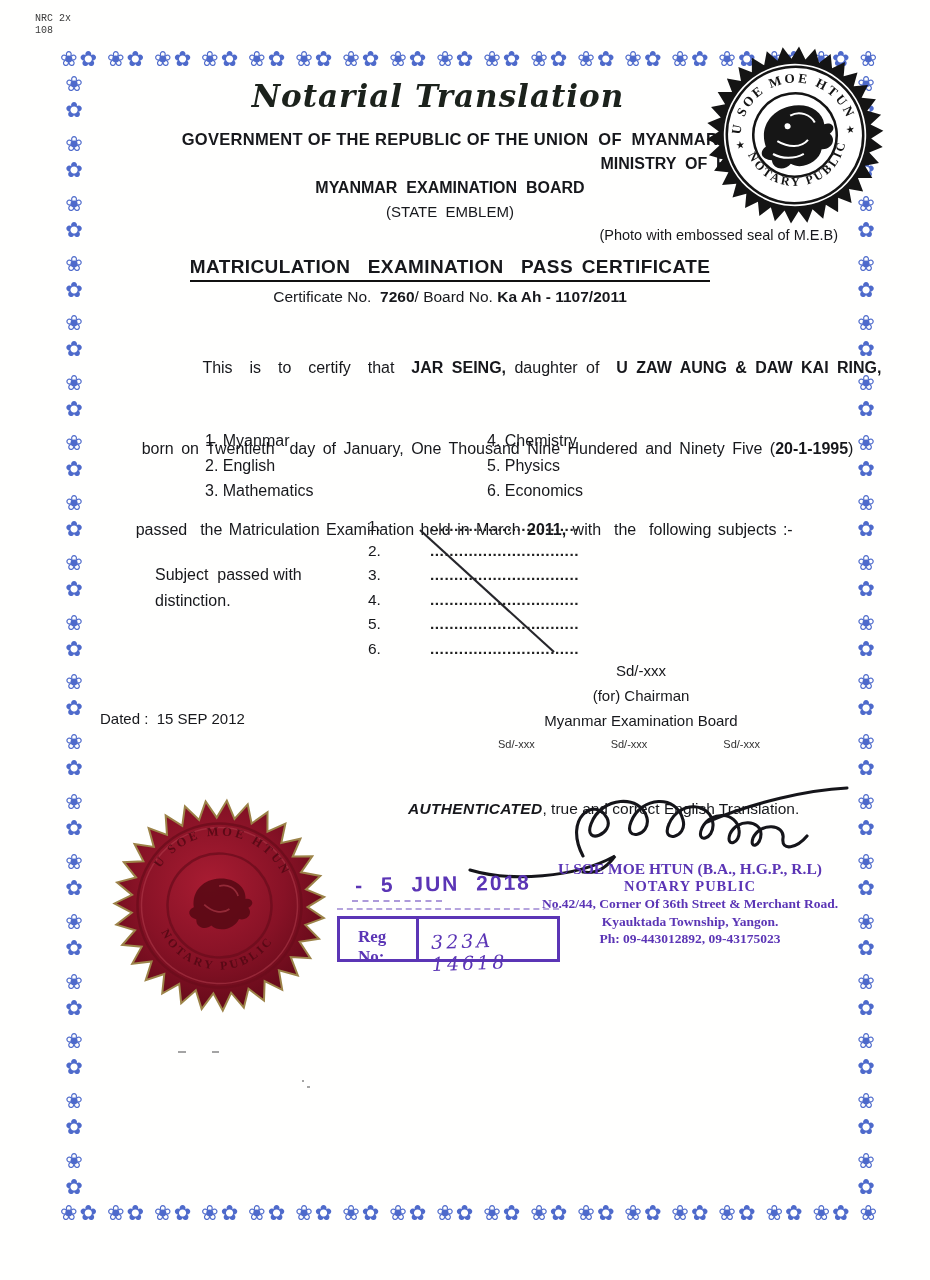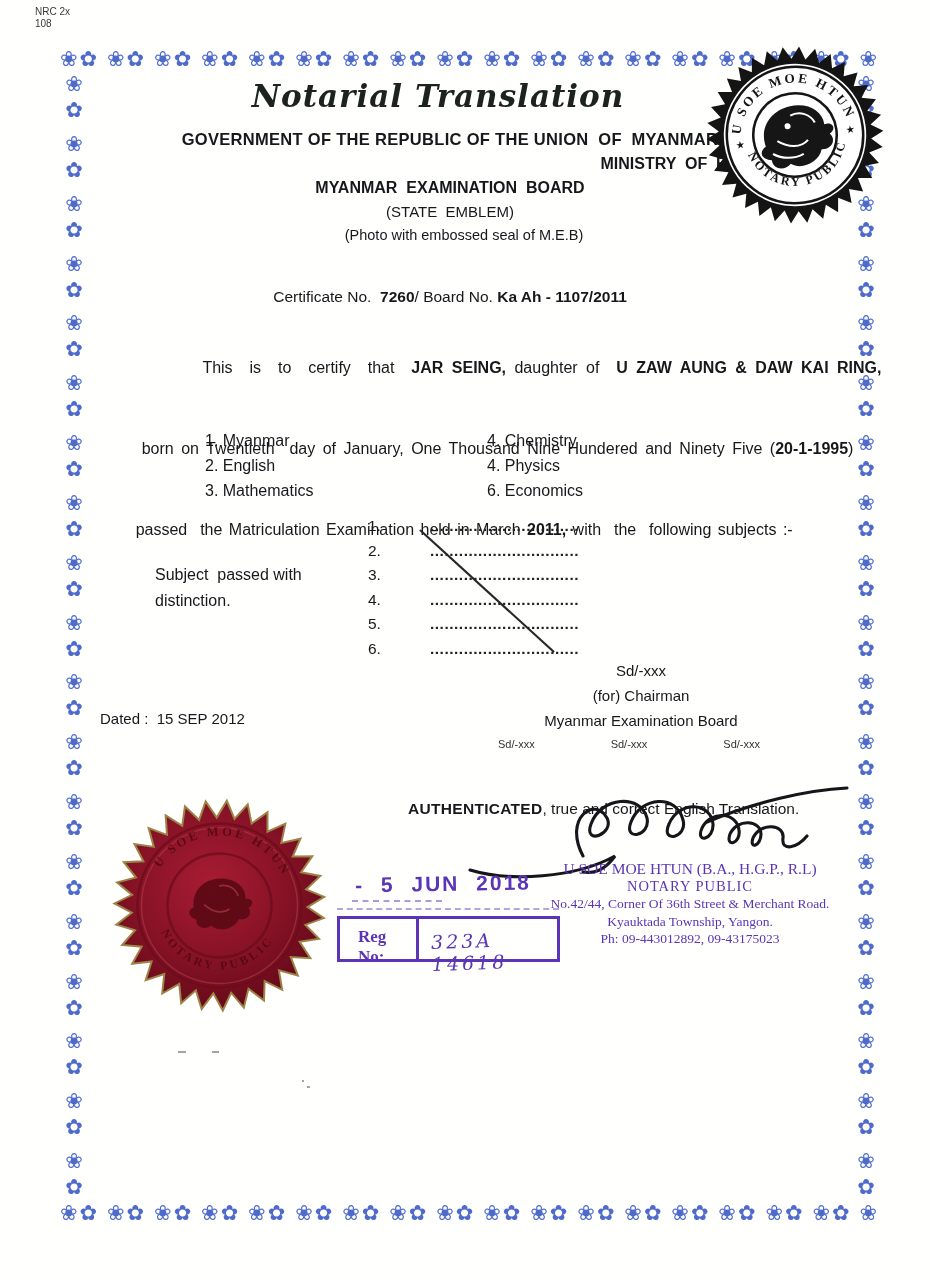--- a/index.html
+++ b/index.html
@@ -22,54 +22,57 @@
   .certline{font-size:15.5px;}
   .body-line{font-size:16px;line-height:27px;}
   .b{font-weight:bold;}
   .subj{font-size:16px;line-height:25px;}
   .dotrow{display:flex;font-size:15.5px;height:24.5px;line-height:24.5px;}
   .dotnum{width:62px;}
   .dots{letter-spacing:.5px;font-weight:bold;color:#222;}
   .sd{font-size:15px;line-height:25px;text-align:center;}
   .sdsmall{font-size:11px;color:#333;}
   .purple{color:#5b35b5;}
-  .notary-block{font-family:"Liberation Serif",serif;font-weight:normal;text-align:center;line-height:17.5px;}
+  .notary-block{font-family:"Liberation Serif",serif;font-weight:bold;text-align:center;line-height:17.5px;}
   .stamp-date{font-weight:bold;font-size:21px;letter-spacing:2px;word-spacing:9px;}
   .regbox{display:flex;border:3px solid #5b35b5;height:40px;}
   .reglabel{font-family:"Liberation Serif",serif;font-weight:bold;font-size:17px;
             border-right:3px solid #5b35b5;padding:8px 7px 0 18px;}
   .regval{font-family:"DejaVu Serif",serif;font-style:italic;font-size:19px;letter-spacing:3px;
           padding:10px 0 0 12px;transform:rotate(-2deg);}
   .auth{font-size:15.5px;}
-  .auth .b{letter-spacing:.3px;}
+  .auth .b{font-style:italic;letter-spacing:.3px;}
   .smudge{position:absolute;background:#5a5a5a;opacity:.55;}
   svg{display:block;}
 </style>
 </head>
 <body>
 
 <div class="page">
 
-  <div class="abs corner-note" style="left:35px;top:6px;">
+  <div class="abs corner-note" style="left:35px;top:13px;font-family:Liberation Mono, monospace;">
     <div>NRC 2x</div>
     <div>108</div>
   </div>
 
   <div class="strip h-strip" style="left:60px;top:46px;width:818px;">❀✿ ❀✿ ❀✿ ❀✿ ❀✿ ❀✿ ❀✿ ❀✿ ❀✿ ❀✿ ❀✿ ❀✿ ❀✿ ❀✿ ❀✿ ❀✿ ❀✿ ❀✿ ❀✿ ❀✿ ❀✿ ❀✿ ❀✿ ❀✿ ❀✿ ❀✿ ❀✿ ❀✿ ❀✿ ❀✿ ❀✿ ❀✿ ❀✿ ❀✿ ❀✿ ❀✿ ❀✿ ❀✿ ❀✿ ❀✿ ❀✿ ❀✿ ❀✿ ❀✿ ❀✿ ❀✿ ❀✿ ❀✿ ❀✿ ❀✿ ❀✿ ❀✿ ❀✿ ❀✿ ❀✿ ❀✿ ❀✿ ❀✿ ❀✿ ❀✿ ❀✿ ❀✿ ❀✿ ❀✿ ❀✿ ❀✿ ❀✿ ❀✿ ❀✿ ❀✿ ❀✿ ❀✿ ❀✿ ❀✿ ❀✿ ❀✿ ❀✿ ❀✿ ❀✿ ❀✿ ❀✿ ❀✿ ❀✿ ❀✿ ❀✿ ❀✿ ❀✿ ❀✿ ❀✿ ❀✿ ❀✿ ❀✿ ❀✿ ❀✿ ❀✿ ❀✿ ❀✿ ❀✿ ❀✿ ❀✿ ❀✿ ❀✿ ❀✿ ❀✿ ❀✿ ❀✿ ❀✿ ❀✿ ❀✿ ❀✿ ❀✿ ❀✿ ❀✿ ❀✿ ❀✿ ❀✿ ❀✿ ❀✿ ❀✿ ❀✿ ❀✿ ❀✿ ❀✿ ❀✿ ❀✿ ❀✿ ❀✿ ❀✿ ❀✿ ❀✿ </div>
   <div class="strip h-strip" style="left:60px;top:1200px;width:818px;">❀✿ ❀✿ ❀✿ ❀✿ ❀✿ ❀✿ ❀✿ ❀✿ ❀✿ ❀✿ ❀✿ ❀✿ ❀✿ ❀✿ ❀✿ ❀✿ ❀✿ ❀✿ ❀✿ ❀✿ ❀✿ ❀✿ ❀✿ ❀✿ ❀✿ ❀✿ ❀✿ ❀✿ ❀✿ ❀✿ ❀✿ ❀✿ ❀✿ ❀✿ ❀✿ ❀✿ ❀✿ ❀✿ ❀✿ ❀✿ ❀✿ ❀✿ ❀✿ ❀✿ ❀✿ ❀✿ ❀✿ ❀✿ ❀✿ ❀✿ ❀✿ ❀✿ ❀✿ ❀✿ ❀✿ ❀✿ ❀✿ ❀✿ ❀✿ ❀✿ ❀✿ ❀✿ ❀✿ ❀✿ ❀✿ ❀✿ ❀✿ ❀✿ ❀✿ ❀✿ ❀✿ ❀✿ ❀✿ ❀✿ ❀✿ ❀✿ ❀✿ ❀✿ ❀✿ ❀✿ ❀✿ ❀✿ ❀✿ ❀✿ ❀✿ ❀✿ ❀✿ ❀✿ ❀✿ ❀✿ ❀✿ ❀✿ ❀✿ ❀✿ ❀✿ ❀✿ ❀✿ ❀✿ ❀✿ ❀✿ ❀✿ ❀✿ ❀✿ ❀✿ ❀✿ ❀✿ ❀✿ ❀✿ ❀✿ ❀✿ ❀✿ ❀✿ ❀✿ ❀✿ ❀✿ ❀✿ ❀✿ ❀✿ ❀✿ ❀✿ ❀✿ ❀✿ ❀✿ ❀✿ ❀✿ ❀✿ ❀✿ ❀✿ ❀✿ ❀✿ </div>
   <div class="strip v-strip" style="left:60px;top:72px;height:1128px;">❀✿ ❀✿ ❀✿ ❀✿ ❀✿ ❀✿ ❀✿ ❀✿ ❀✿ ❀✿ ❀✿ ❀✿ ❀✿ ❀✿ ❀✿ ❀✿ ❀✿ ❀✿ ❀✿ ❀✿ ❀✿ ❀✿ ❀✿ ❀✿ ❀✿ ❀✿ ❀✿ ❀✿ ❀✿ ❀✿ ❀✿ ❀✿ ❀✿ ❀✿ ❀✿ ❀✿ ❀✿ ❀✿ ❀✿ ❀✿ ❀✿ ❀✿ ❀✿ ❀✿ ❀✿ ❀✿ ❀✿ ❀✿ ❀✿ ❀✿ ❀✿ ❀✿ ❀✿ ❀✿ ❀✿ ❀✿ ❀✿ ❀✿ ❀✿ ❀✿ ❀✿ ❀✿ ❀✿ ❀✿ ❀✿ ❀✿ ❀✿ ❀✿ ❀✿ ❀✿ ❀✿ ❀✿ ❀✿ ❀✿ ❀✿ ❀✿ ❀✿ ❀✿ ❀✿ ❀✿ ❀✿ ❀✿ ❀✿ ❀✿ ❀✿ ❀✿ ❀✿ ❀✿ ❀✿ ❀✿ ❀✿ ❀✿ ❀✿ ❀✿ ❀✿ ❀✿ ❀✿ ❀✿ ❀✿ ❀✿ ❀✿ ❀✿ ❀✿ ❀✿ ❀✿ ❀✿ ❀✿ ❀✿ ❀✿ ❀✿ ❀✿ ❀✿ ❀✿ ❀✿ ❀✿ ❀✿ ❀✿ ❀✿ ❀✿ ❀✿ ❀✿ ❀✿ ❀✿ ❀✿ ❀✿ ❀✿ ❀✿ ❀✿ ❀✿ ❀✿ </div>
   <div class="strip v-strip" style="left:852px;top:72px;height:1128px;">❀✿ ❀✿ ❀✿ ❀✿ ❀✿ ❀✿ ❀✿ ❀✿ ❀✿ ❀✿ ❀✿ ❀✿ ❀✿ ❀✿ ❀✿ ❀✿ ❀✿ ❀✿ ❀✿ ❀✿ ❀✿ ❀✿ ❀✿ ❀✿ ❀✿ ❀✿ ❀✿ ❀✿ ❀✿ ❀✿ ❀✿ ❀✿ ❀✿ ❀✿ ❀✿ ❀✿ ❀✿ ❀✿ ❀✿ ❀✿ ❀✿ ❀✿ ❀✿ ❀✿ ❀✿ ❀✿ ❀✿ ❀✿ ❀✿ ❀✿ ❀✿ ❀✿ ❀✿ ❀✿ ❀✿ ❀✿ ❀✿ ❀✿ ❀✿ ❀✿ ❀✿ ❀✿ ❀✿ ❀✿ ❀✿ ❀✿ ❀✿ ❀✿ ❀✿ ❀✿ ❀✿ ❀✿ ❀✿ ❀✿ ❀✿ ❀✿ ❀✿ ❀✿ ❀✿ ❀✿ ❀✿ ❀✿ ❀✿ ❀✿ ❀✿ ❀✿ ❀✿ ❀✿ ❀✿ ❀✿ ❀✿ ❀✿ ❀✿ ❀✿ ❀✿ ❀✿ ❀✿ ❀✿ ❀✿ ❀✿ ❀✿ ❀✿ ❀✿ ❀✿ ❀✿ ❀✿ ❀✿ ❀✿ ❀✿ ❀✿ ❀✿ ❀✿ ❀✿ ❀✿ ❀✿ ❀✿ ❀✿ ❀✿ ❀✿ ❀✿ ❀✿ ❀✿ ❀✿ ❀✿ ❀✿ ❀✿ ❀✿ ❀✿ ❀✿ ❀✿ </div>
 
   <div class="abs script-title" style="left:78px;top:78px;width:720px;text-align:center;">Notarial Translation</div>
   <div class="abs hdr pre" style="left:90px;top:130px;width:720px;text-align:center;">GOVERNMENT OF THE REPUBLIC OF THE UNION  OF  MYANMAR</div>
   <div class="abs hdr2 pre" style="left:90px;top:155px;width:720px;text-align:right;">MINISTRY  OF  EDUCATION</div>
   <div class="abs hdr2 pre" style="left:90px;top:179px;width:720px;text-align:center;">MYANMAR  EXAMINATION  BOARD</div>
   <div class="abs plain15 pre" style="left:90px;top:203px;width:720px;text-align:center;">(STATE  EMBLEM)</div>
-  <div class="abs" style="left:90px;top:227px;width:748px;text-align:center;font-size:14.5px;">(Photo with embossed seal of M.E.B)</div>
-
+  <div class="abs" style="left:90px;top:227px;width:748px;text-align:right;font-size:14.5px;">(Photo with embossed seal of M.E.B)</div>
+
+  <div class="abs" style="left:90px;top:256px;width:720px;text-align:center;">
+    <span class="title pre">MATRICULATION  EXAMINATION  PASS CERTIFICATE</span>
+  </div>
   <div class="abs certline" style="left:90px;top:288px;width:720px;text-align:center;">
     <span class="pre">Certificate No.  </span><span class="b">7260</span><span class="pre">/ Board No. </span><span class="b">Ka Ah - 1107/2011</span>
   </div>
 
   <div class="abs" style="left:97px;top:327px;width:760px;">
     <div class="body-line pre" style="padding-left:55px;word-spacing:4px;">
       <span>This  is  to  certify  that  </span><span class="b">JAR SEING,</span><span> daughter of  </span><span class="b">U ZAW AUNG &amp; DAW KAI RING,</span>
     </div>
     <div class="body-line pre" style="word-spacing:3px;">
       <span>born on Twentieth  day of January, One Thousand Nine Hundered and Ninety Five (</span><span class="b">20-1-1995</span><span>)</span>
@@ -79,21 +82,21 @@
     </div>
   </div>
 
   <div class="abs subj" style="left:205px;top:428px;">
     <div>1. Myanmar</div>
     <div>2. English</div>
     <div>3. Mathematics</div>
   </div>
   <div class="abs subj" style="left:487px;top:428px;">
     <div>4. Chemistry</div>
-    <div>4. Physics</div>
+    <div>5. Physics</div>
     <div>6. Economics</div>
   </div>
 
   <div class="abs" style="left:368px;top:514px;">
     <div class="dotrow">
         <span class="dotnum">1.</span>
         <span class="dots">...............................</span>
       </div>
     <div class="dotrow">
         <span class="dotnum">2.</span>

